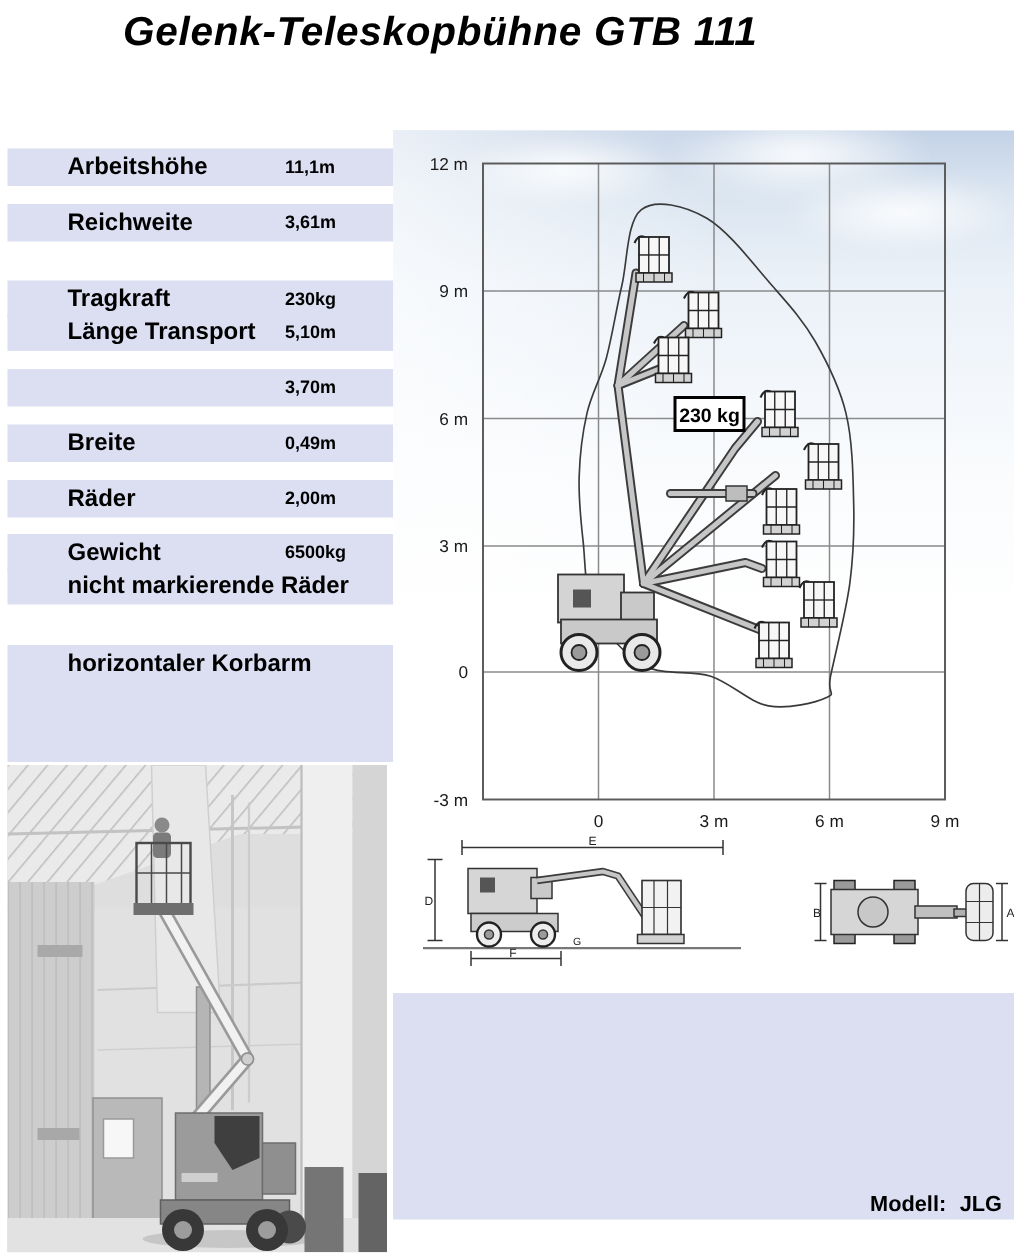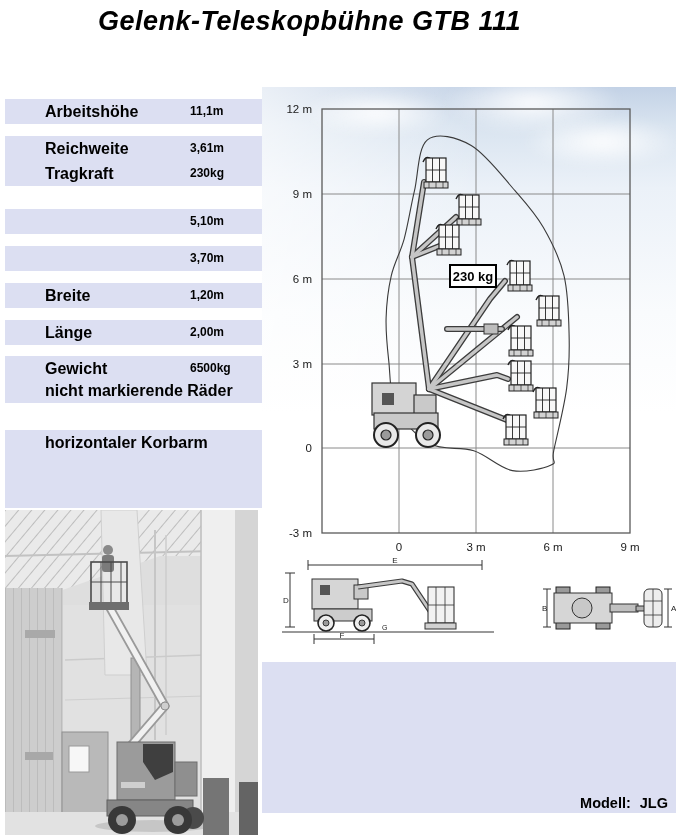--- a/index.html
+++ b/index.html
@@ -1,19 +1,19 @@
 <!DOCTYPE html>
 <html><head>
 <meta charset="utf-8">
 <style>
   html,body{margin:0;padding:0;background:#fff;}
   .page{position:relative;width:676px;height:835px;background:#fff;overflow:hidden;
         font-family:"Liberation Sans",sans-serif;}
   .title{position:absolute;top:6px;left:0;width:587px;text-align:center;
-         font-size:27px;font-weight:bold;font-style:italic;letter-spacing:.5px;color:#000;margin-left:16px;}
+         font-size:27px;font-weight:bold;font-style:italic;letter-spacing:.5px;color:#000;}
   
   .spec-row{position:absolute;left:5px;width:290px;height:25px;background:#dcdff2;}
   .spec-row .lbl{position:absolute;left:40px;top:0;line-height:25px;font-size:16px;font-weight:bold;color:#000;white-space:nowrap;}
   .spec-row .val{position:absolute;left:185px;top:0;line-height:25px;font-size:12px;font-weight:bold;color:#000;white-space:nowrap;}
   
   .diagram-panel{position:absolute;left:262px;top:87px;width:414px;height:562px;overflow:hidden;
      background:
        linear-gradient(100deg,rgba(255,255,255,.65) 0%,rgba(255,255,255,0) 45%),
        linear-gradient(180deg,#c3d2e6 0%,#d9e4f0 7%,#ebf1f8 18%,#f9fbfd 40%,#ffffff 58%,#ffffff 100%);}
   .cloud{position:absolute;border-radius:50%;filter:blur(6px);
@@ -36,36 +36,37 @@
 
   <div>
     <div class="spec-row" style="top:99px">
       <span class="lbl">Arbeitshöhe</span>
       <span class="val">11,1m</span>
       </div>
     <div class="spec-row" style="top:136px">
       <span class="lbl">Reichweite</span>
       <span class="val">3,61m</span>
       </div>
-    <div class="spec-row" style="top:161px">
+    <div class="spec-row" style="top:187px">
       <span class="lbl">Tragkraft</span>
       <span class="val">230kg</span>
       </div>
     <div class="spec-row" style="top:209px">
+      <span class="lbl">Länge Transport</span>
       <span class="val">5,10m</span>
       </div>
     <div class="spec-row" style="top:246px">
       <span class="val">3,70m</span>
       </div>
     <div class="spec-row" style="top:283px">
       <span class="lbl">Breite</span>
-      <span class="val">1,20m</span>
+      <span class="val">0,49m</span>
       </div>
     <div class="spec-row" style="top:320px">
-      <span class="lbl">Länge</span>
+      <span class="lbl">Räder</span>
       <span class="val">2,00m</span>
       </div>
     <div class="spec-row" style="top:356px">
       <span class="lbl">Gewicht</span>
       <span class="val">6500kg</span>
       </div>
     <div class="spec-row" style="top:378px">
       <span class="lbl">nicht markierende Räder</span>
       </div>
     <div class="spec-row" style="top:430px;height:78px">

